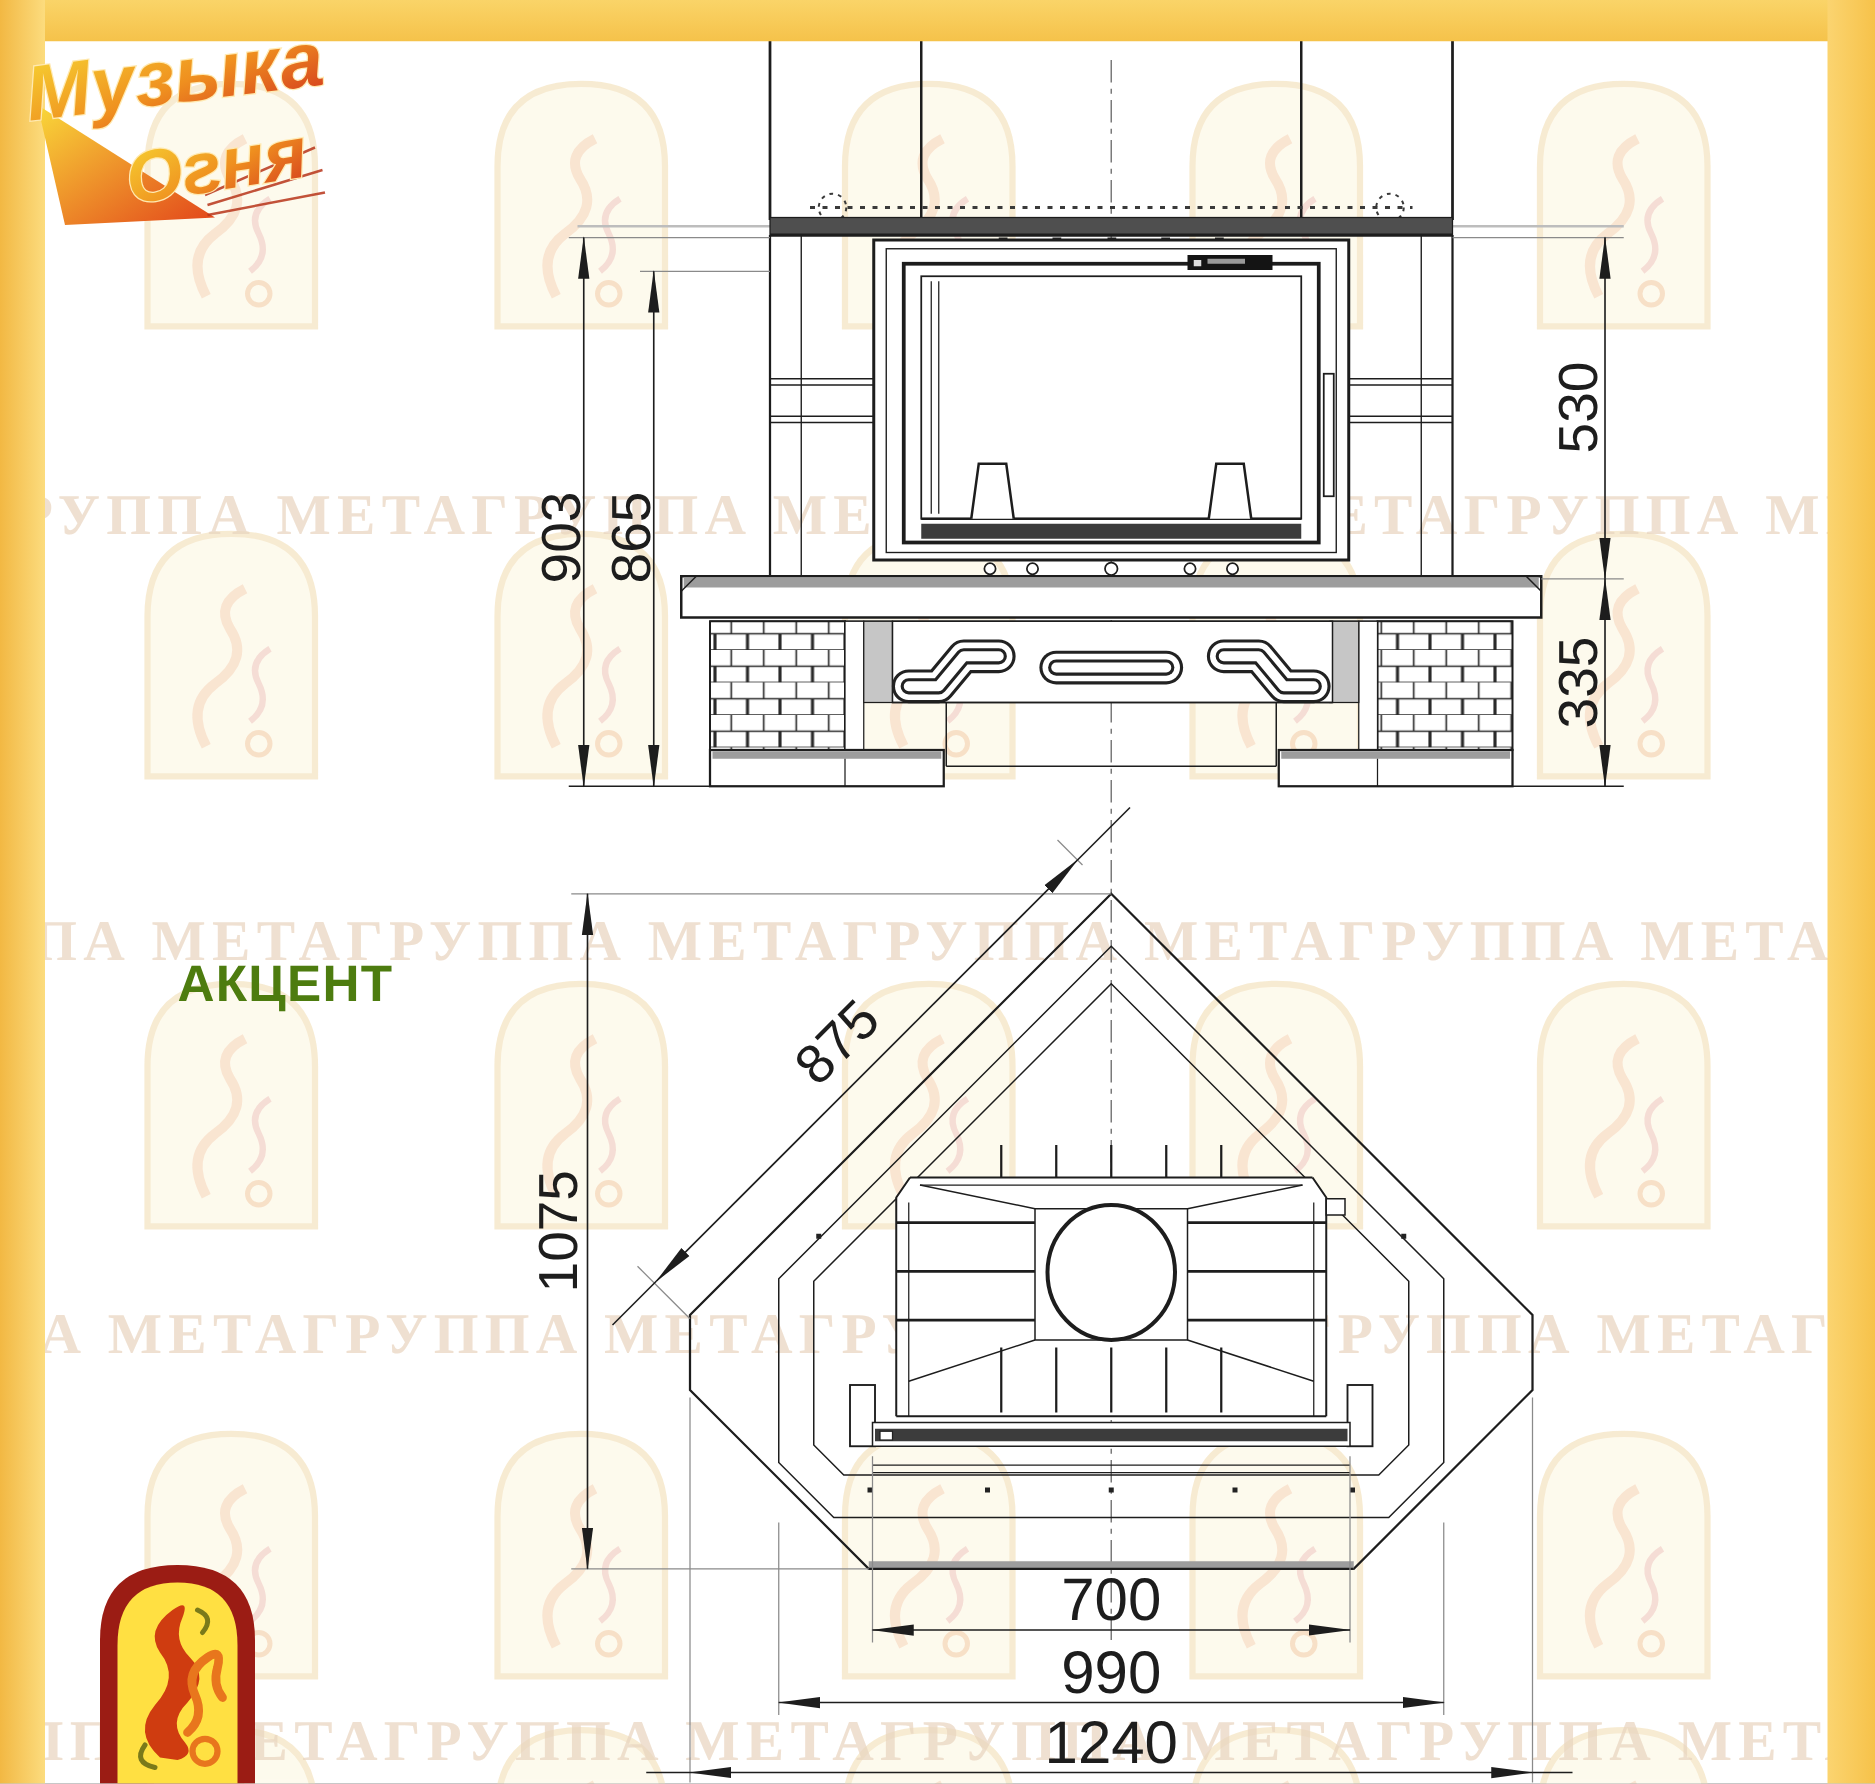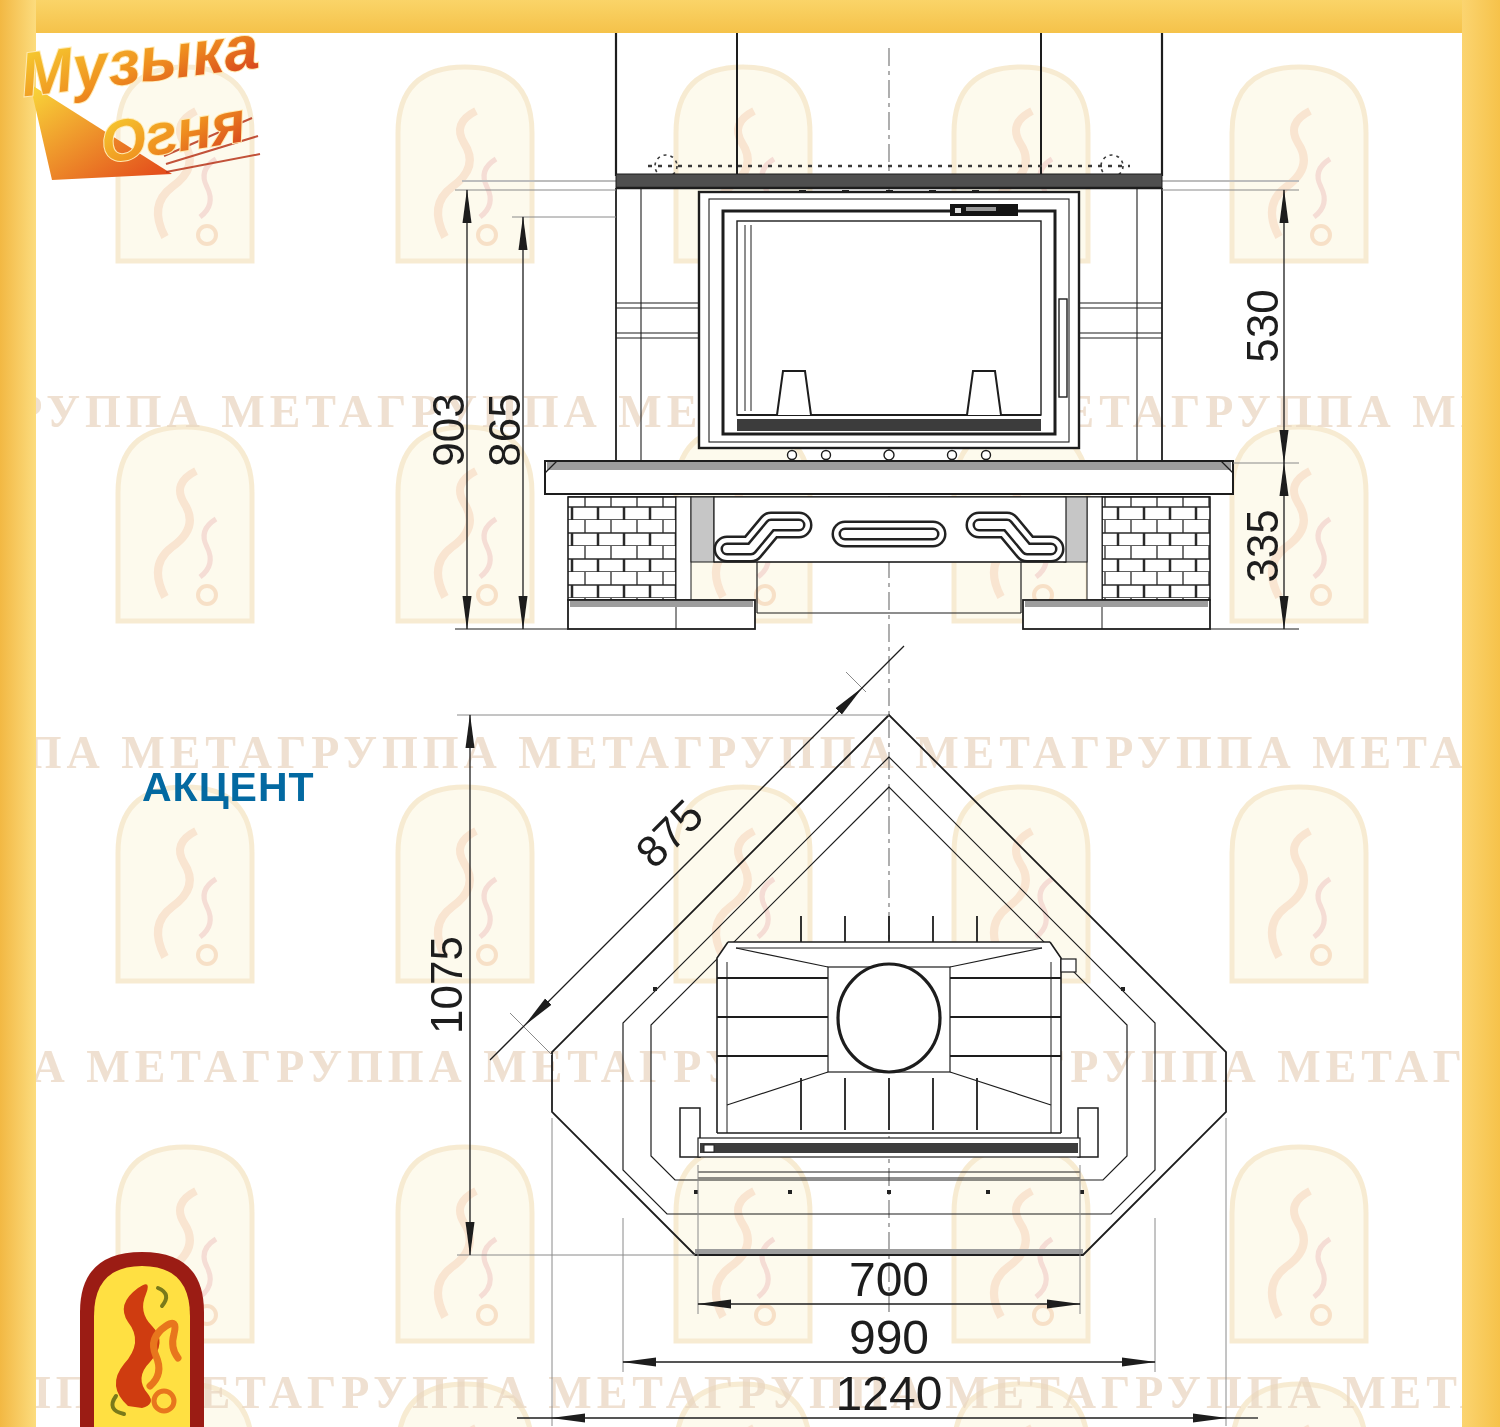--- a/index.html
+++ b/index.html
@@ -19,21 +19,21 @@
   .wm-text{
     position:absolute;width:1700px;white-space:nowrap;overflow:hidden;
     font-family:"Liberation Serif",serif;font-size:46px;font-weight:bold;
     letter-spacing:5px;color:#e9d5c0;opacity:.72;user-select:none;
   }
   
   .drawing{position:absolute;inset:0;z-index:2;}
   
   .model-label{
     position:absolute;left:142px;top:764px;z-index:3;
-    font-size:41px;font-weight:bold;letter-spacing:1px;color:#0369a1;
+    font-size:41px;font-weight:bold;letter-spacing:1px;color:#4d7c0f;
   }
   
   .logo-main{position:absolute;left:14px;top:6px;z-index:7;}
   .logo-emblem{position:absolute;left:76px;top:1246px;z-index:7;}
   svg text{font-family:"Liberation Sans",sans-serif;}
   .dimtxt{fill:#1d1d1d;font-size:44px;}
   .dimtxt-b{fill:#1d1d1d;font-size:48px;}
 </style>
 </head>
 <body>

